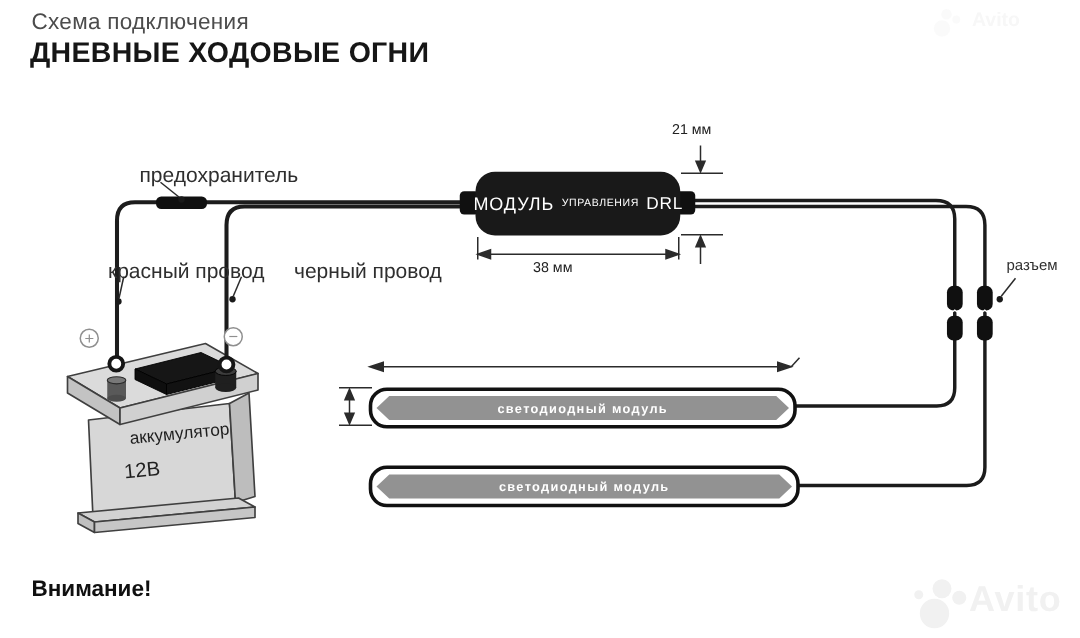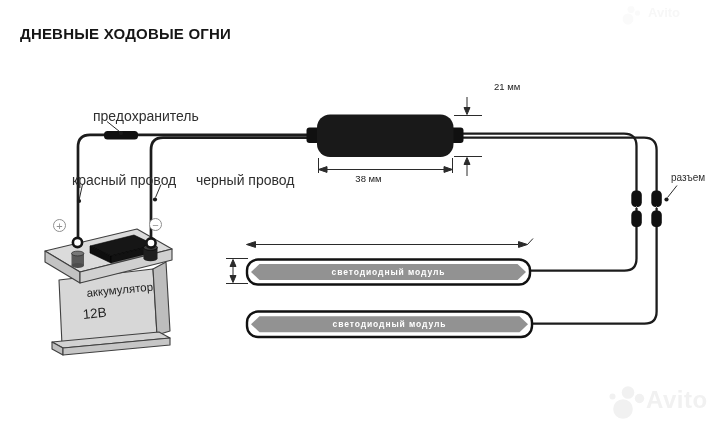--- a/index.html
+++ b/index.html
@@ -3,28 +3,28 @@
 <meta charset="utf-8">
 <style>
   html,body{margin:0;padding:0;background:#fff;}
   .canvas{
     position:relative;width:720px;height:425px;background:#ffffff;overflow:hidden;
     font-family:"Liberation Sans", sans-serif;
   }
   .abs{position:absolute;}
   svg{display:block;}
   .subtitle{left:21px;top:6px;font-size:15px;color:#4c4c4c;letter-spacing:.2px;}
-  .title{left:20px;top:25px;font-size:15px;font-weight:700;color:#161616;letter-spacing:.2px;}
+  .title{left:20px;top:25px;font-size:19px;font-weight:700;color:#161616;letter-spacing:.2px;}
   .lbl{font-size:14px;color:#2f2f2f;white-space:nowrap;}
   .lbl-fuse{left:93px;top:108px;}
   .lbl-red{left:72px;top:172px;text-align:right;}
   .lbl-black{left:156px;top:172px;margin-left:40px;}
   .lbl-conn{left:671px;top:172px;font-size:10px;text-align:center;}
   .dim{font-size:9.5px;color:#222;white-space:nowrap;}
-  .dim-21{left:494px;top:81px;}
+  .dim-21{left:448px;top:81px;}
   .dim-38{left:301px;top:173px;width:135px;text-align:center;}
   .module-label{
     left:317px;top:114px;width:137px;height:43px;display:flex;align-items:baseline;
     justify-content:center;gap:5px;color:#ffffff;padding-top:0;box-sizing:border-box;
   }
   .module-label{align-items:baseline;}
   .module-label .m1{font-size:12px;letter-spacing:.6px;align-self:center;}
   .module-label .m2{font-size:7px;letter-spacing:.4px;align-self:center;}
   .module-label .m3{font-size:11.5px;letter-spacing:.5px;align-self:center;}
   .led-label{
@@ -167,37 +167,44 @@
       <circle cx="639.5" cy="398.5" r="4.7"></circle>
       <circle cx="612.5" cy="396.5" r="3"></circle>
     </g>
     <g fill="#f7f7f7" opacity=".6">
       <circle cx="628" cy="19" r="5.5"></circle>
       <circle cx="631" cy="9.5" r="3.5"></circle>
       <circle cx="637.5" cy="13" r="2.6"></circle>
     </g>
   </svg>
 
+  <div class="abs subtitle">Схема подключения</div>
   <div class="abs title">ДНЕВНЫЕ ХОДОВЫЕ ОГНИ</div>
 
   <div class="abs lbl lbl-fuse">предохранитель</div>
   <div class="abs lbl lbl-red">красный провод</div>
   <div class="abs lbl lbl-black">черный провод</div>
   <div class="abs lbl lbl-conn">разъем</div>
 
   <div class="abs dim dim-21">21 мм</div>
   <div class="abs dim dim-38">38 мм</div>
 
+  <div class="abs module-label">
+    <span class="m1">МОДУЛЬ</span>
+    <span class="m2">УПРАВЛЕНИЯ</span>
+    <span class="m3">DRL</span>
+  </div>
 
   <div class="abs led-label led-1">светодиодный модуль</div>
   <div class="abs led-label led-2">светодиодный модуль</div>
 
   <div class="abs term-badge term-plus">+</div>
   <div class="abs term-badge term-minus">−</div>
 
   <div class="abs bat-text bat-name">аккумулятор</div>
   <div class="abs bat-text bat-volt">12В</div>
 
+  <div class="abs warn-title">Внимание!</div>
 
   <div class="abs wm-text">Avito</div>
   <div class="abs wm-text-top">Avito</div>
 
 </div>
 
 </body></html>

